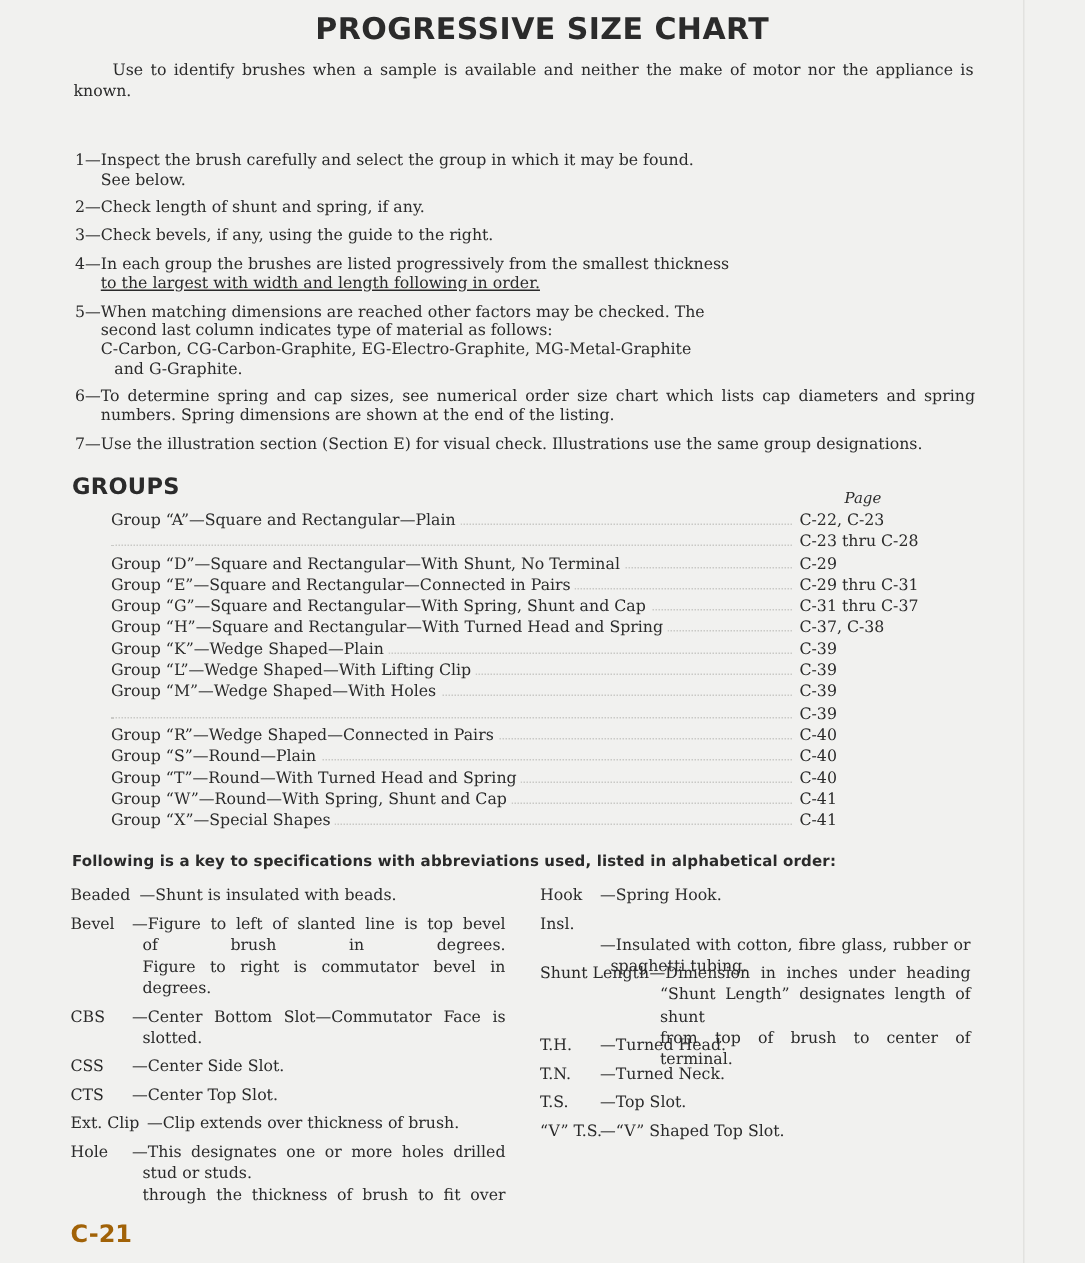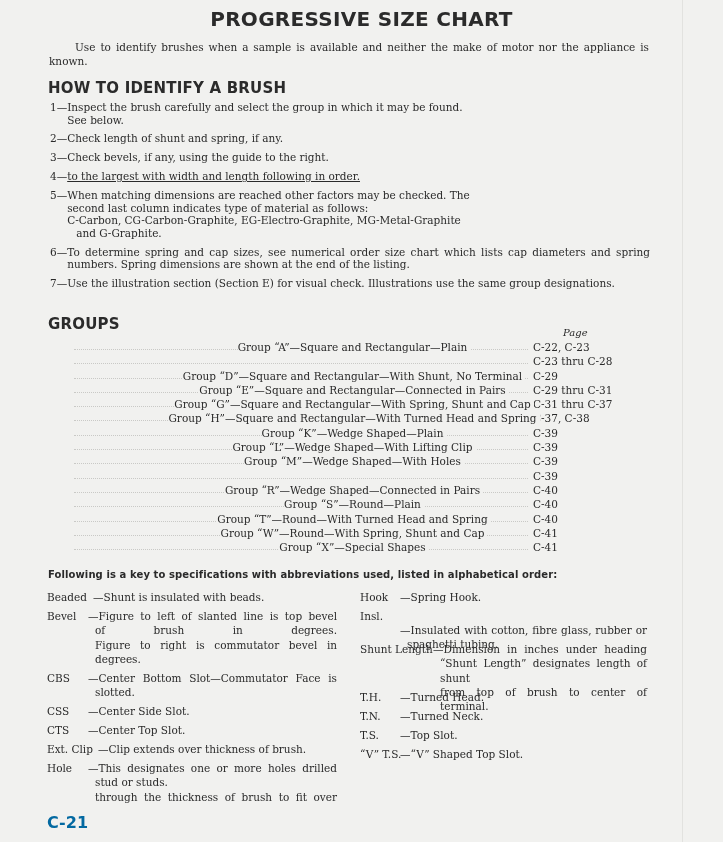--- a/index.html
+++ b/index.html
@@ -21,46 +21,45 @@
   .h-groups { left: 48px; top: 315px; }
 
   .steps { left: 50px; top: 101px; width: 600px; font-size: 10.5px; line-height: 12.6px; }
   .step { display: flex; margin-bottom: 6.3px; }
   .step .num { white-space: nowrap; }
   .step .txt { flex: 1; padding-left: 0; }
   .step .txt span { display: block; }
 
   .page-hdr { left: 563px; top: 327px; font-size: 10px; font-style: italic; }
   .groups { left: 74px; top: 340px; width: 560px; font-size: 10.5px; }
-  .grow { position: relative; height: 14.3px; line-height: 14.3px; white-space: nowrap; text-align: center; }
+  .grow { position: relative; height: 14.3px; line-height: 14.3px; white-space: nowrap; }
   .grow .desc { position: relative; background: #f1f1ef; padding-right: 3px; z-index: 1; }
   .grow .dots { position: absolute; left: 0; width: 454px; top: 9px; border-bottom: 1px dotted #c9c9c6; }
   .grow .pg { position: absolute; left: 459px; top: 0; }
 
   .keyhdr { left: 48px; top: 569px; font-size: 10px; letter-spacing: 0.1px; }
 
   .key { font-size: 10.5px; line-height: 14.3px; }
   .key-item { position: absolute; }
   .key-item .term { position: absolute; left: 0; top: 0; white-space: nowrap; }
   .key-item .def { position: absolute; top: 0; text-align: justify; }
   .key-item .def span { display: block; }
 
-  .pgnum { left: 47px; top: 813px; font-size: 16px; color: #0369a1; }
+  .pgnum { left: 47px; top: 813px; font-size: 16px; color: #a16207; }
   .rule { left: 682px; top: 0; width: 1px; height: 842px; background: #e2e2df; }
 </style>
 </head>
 <body>
 
 <div class="page">
   <div class="abs rule"></div>
 
   <div class="abs title sans">PROGRESSIVE SIZE CHART</div>
   <div class="abs intro">Use to identify brushes when a sample is available and neither the make of motor nor the appliance is known.</div>
 
-  <div class="abs h2 h-how sans">HOW TO IDENTIFY A BRUSH</div>
   <div class="abs steps" id="steps">
       <div class="step">
         <span class="num">1—</span>
         <div class="txt">
           <span>Inspect the brush carefully and select the group in which it may be found.</span>
           <span style="margin-left: 0px;">See below.</span>
         </div>
       </div>
       <div class="step">
         <span class="num">2—</span>
@@ -70,20 +69,21 @@
       </div>
       <div class="step">
         <span class="num">3—</span>
         <div class="txt">
           <span>Check bevels, if any, using the guide to the right.</span>
         </div>
       </div>
       <div class="step">
         <span class="num">4—</span>
         <div class="txt">
+          <span>In each group the brushes are listed progressively from the smallest thickness</span>
           <span style="margin-left: 0px; text-decoration: underline;">to the largest with width and length following in order.</span>
         </div>
       </div>
       <div class="step">
         <span class="num">5—</span>
         <div class="txt">
           <span>When matching dimensions are reached other factors may be checked.  The</span>
           <span style="margin-left: 0px;">second last column indicates type of material as follows:</span>
           <span style="margin-left: 0px;">C-Carbon,  CG-Carbon-Graphite,  EG-Electro-Graphite,  MG-Metal-Graphite</span>
           <span style="margin-left: 9px;">and G-Graphite.</span>

